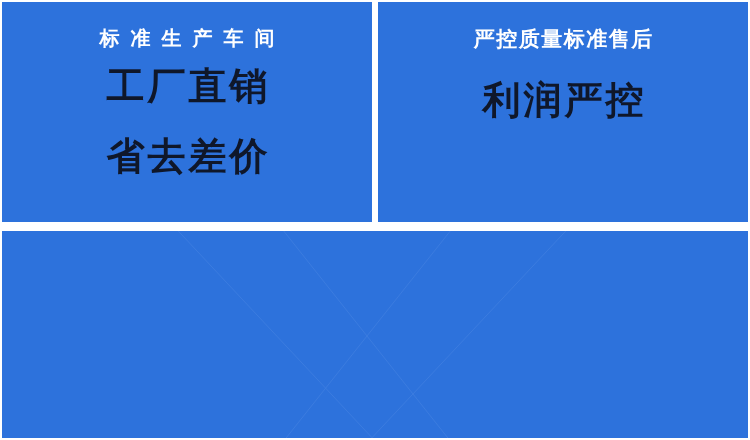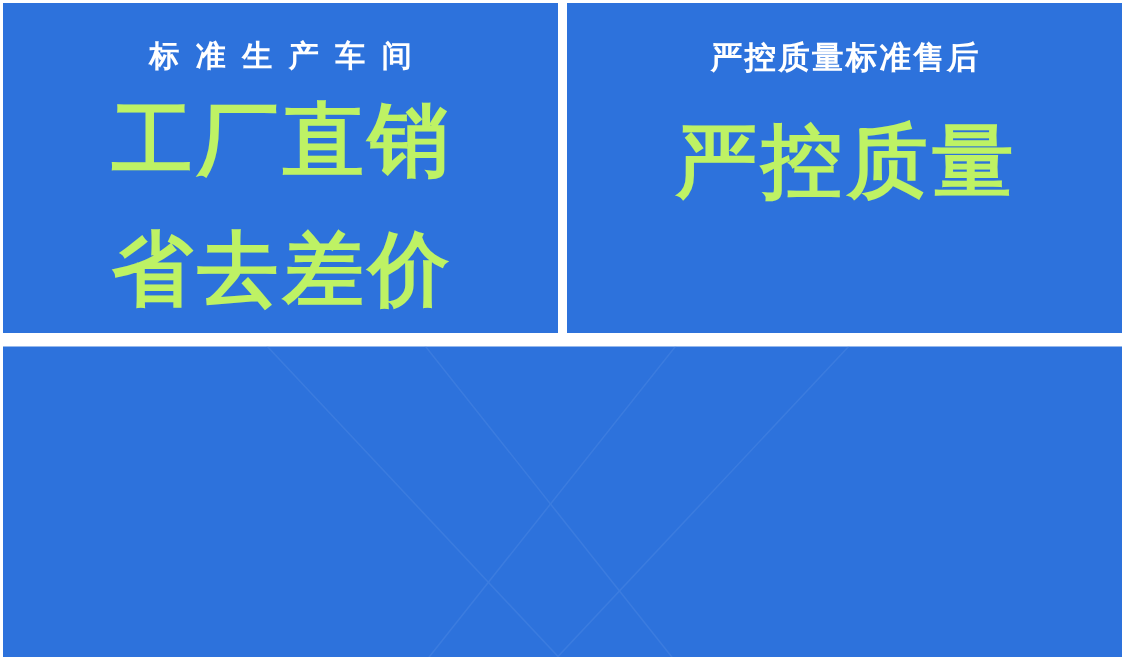--- a/index.html
+++ b/index.html
@@ -51,26 +51,26 @@
     margin-top: 26px;
   }
   .eyebrow-right {
     font-size: 21px;
     letter-spacing: 1.5px;
     text-indent: 1.5px;
     margin-top: 26px;
   }
 
   .headline {
-    color: #bef264;
+    color: #0f172a;
     font-weight: 700;
     text-align: center;
     white-space: nowrap;
     line-height: 1;
-    font-size: 54px;
+    font-size: 38px;
     letter-spacing: 3px;
     text-indent: 3px;
   }
   .headline-1 { margin-top: 19px; }
   .headline-2 { margin-top: 32px; }
 
   
   .bottom-panel {
     position: absolute;
     left: 2px;
@@ -95,21 +95,21 @@
   <div class="top-row">
 
     <div class="panel">
       <div class="eyebrow eyebrow-left">标准生产车间</div>
       <div class="headline headline-1">工厂直销</div>
       <div class="headline headline-2">省去差价</div>
     </div>
 
     <div class="panel">
       <div class="eyebrow eyebrow-right">严控质量标准售后</div>
-      <div class="headline headline-2">严控质量</div>
+      <div class="headline headline-2">利润严控</div>
     </div>
   </div>
 
   <div class="bottom-panel">
 
     <svg class="watermark" viewBox="0 0 746 207" preserveAspectRatio="none">
       <g stroke="#4A86E2" stroke-width="1" fill="none">
         <line x1="250" y1="-40" x2="480" y2="250"></line>
         <line x1="480" y1="-40" x2="250" y2="250"></line>
         <line x1="120" y1="-60" x2="420" y2="260"></line>

